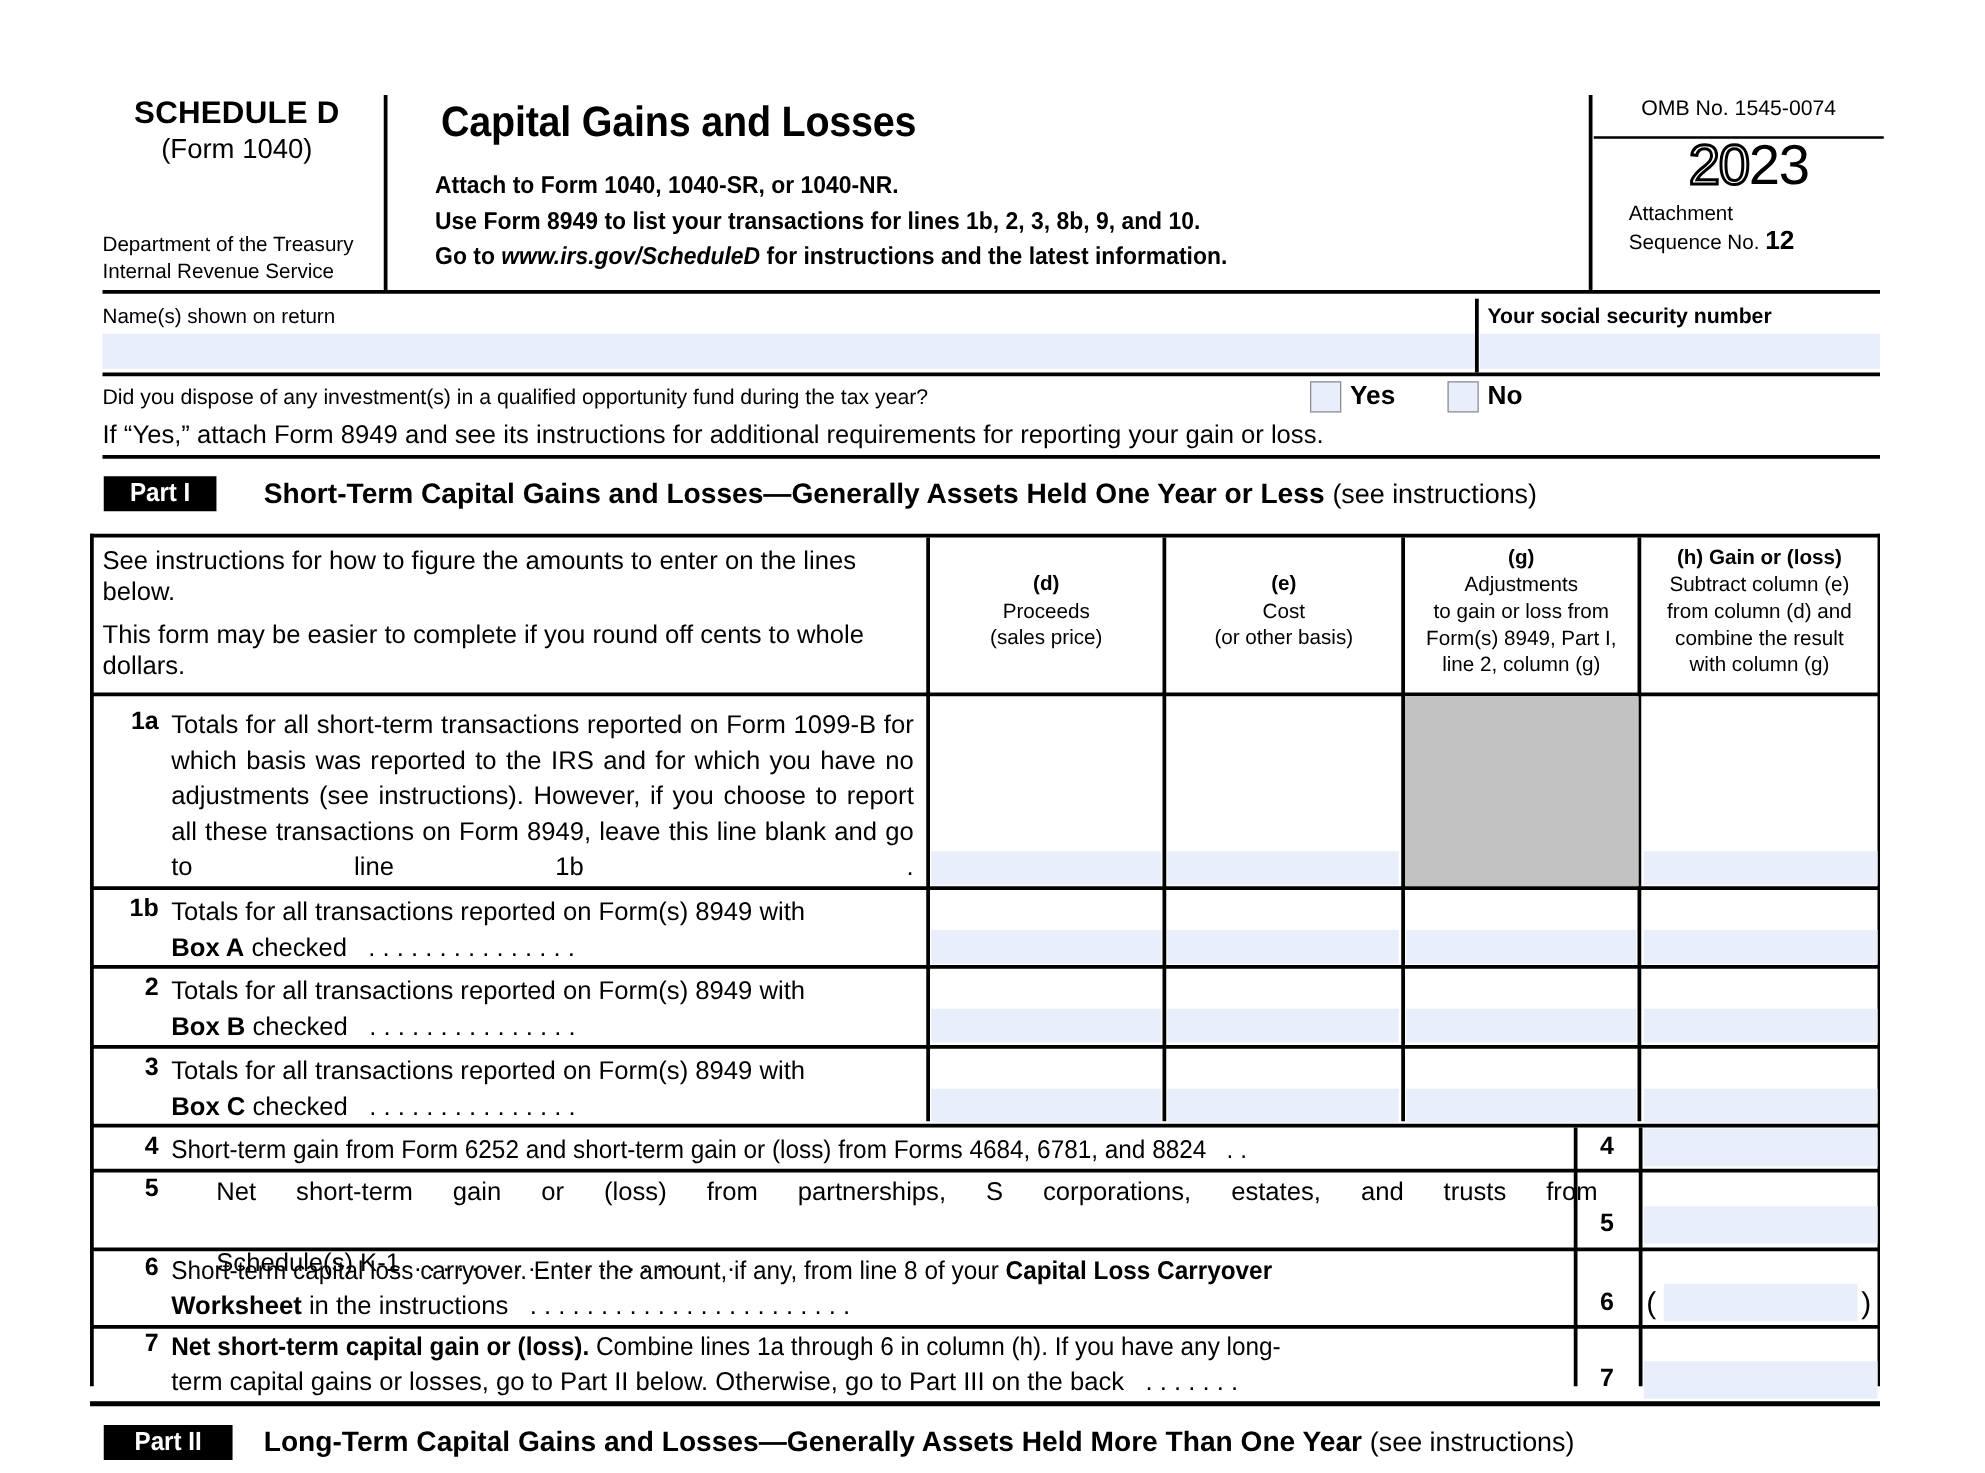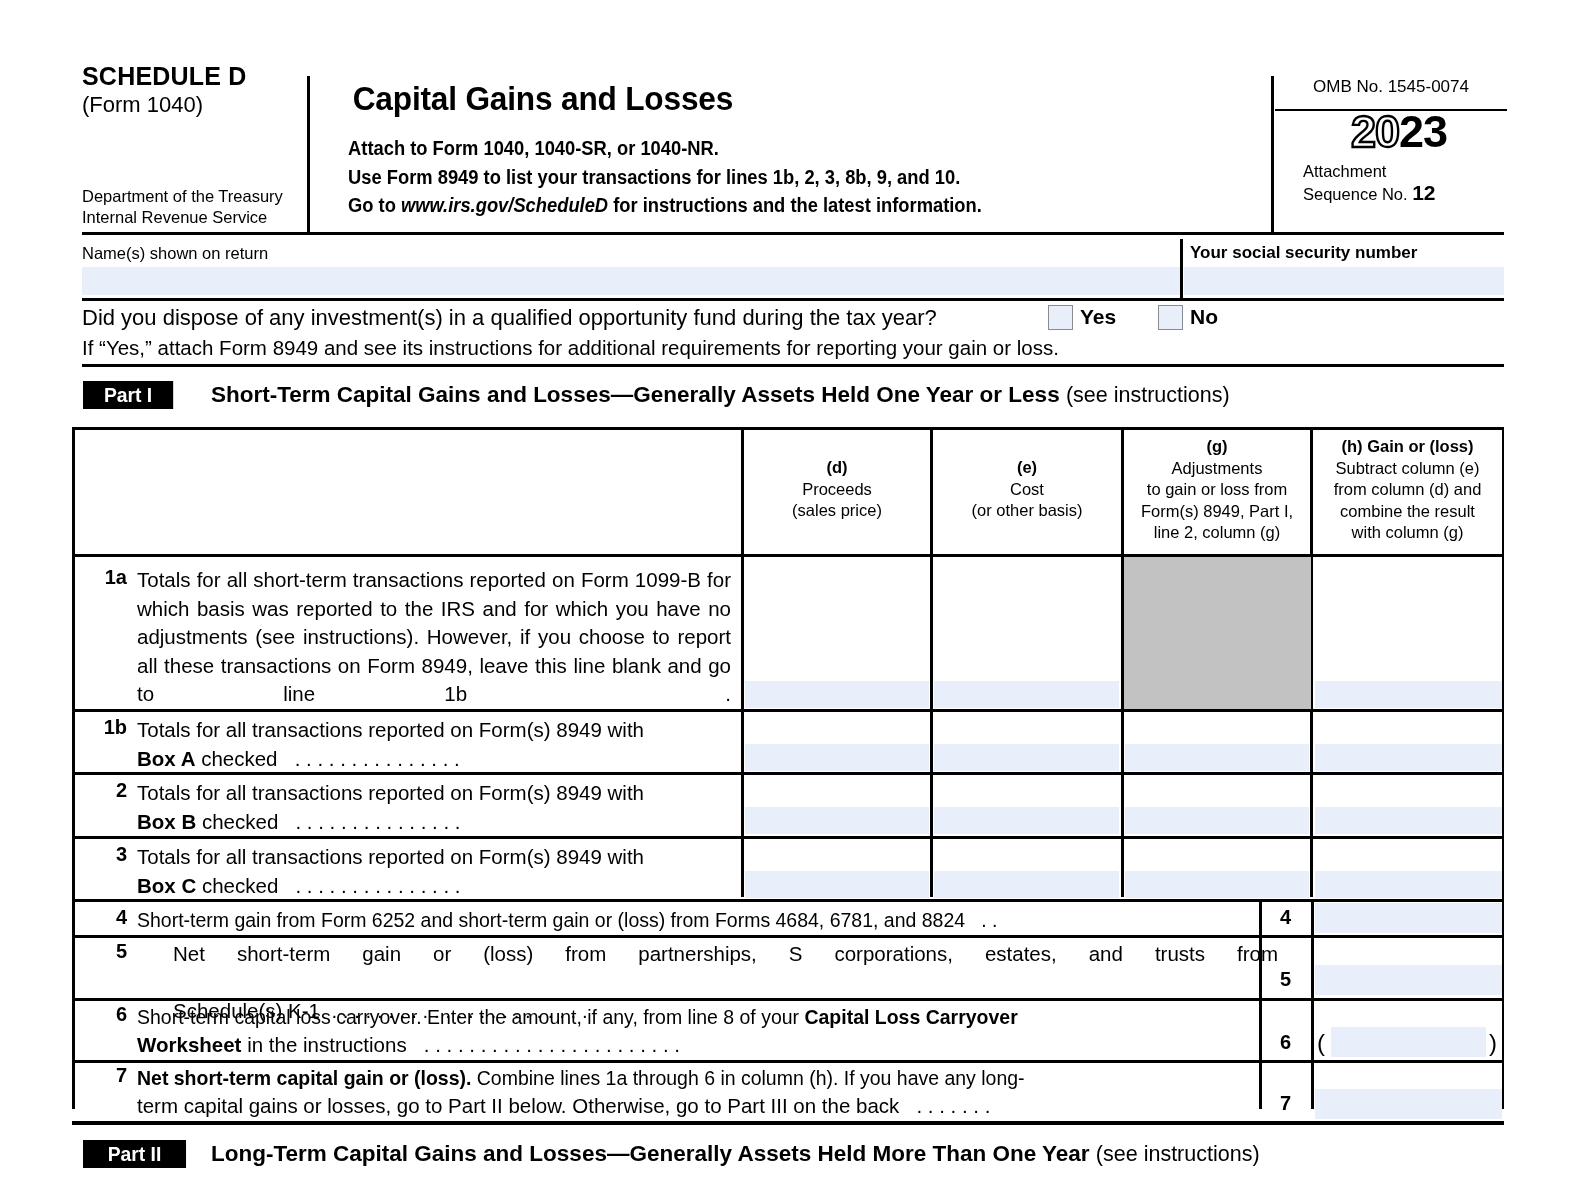--- a/index.html
+++ b/index.html
@@ -12,51 +12,51 @@
   }
   .page{position:relative;width:1588px;height:1178px;background:#fff;}
 
   
   .hr{position:absolute;background:#000;}
   .vr{position:absolute;background:#000;}
   .cellfill{position:absolute;background:#e9eefb;}
   .gray{position:absolute;background:#c2c2c2;}
 
   
-  .hdr-left{position:absolute;left:82px;top:62px;width:215px;}
+  .hdr-left{position:absolute;left:82px;top:76px;width:215px;text-align:center;}
   .sched-title{font-size:25px;font-weight:bold;letter-spacing:.2px;line-height:29px;}
   .sched-sub{font-size:22px;font-weight:normal;line-height:27px;}
   .dept{position:absolute;left:82px;top:186px;font-size:16.5px;line-height:21px;}
 
   .hdr-center{position:absolute;left:320px;top:78px;width:935px;text-align:left;}
   .main-title{
     font-size:34px;font-weight:bold;line-height:40px;
     transform:scaleX(.93);transform-origin:center;
     letter-spacing:-.2px;
   }
   .sub-line{
     font-size:19.5px;font-weight:bold;line-height:28.5px;
     transform:scaleX(.94);transform-origin:center;
   }
   .sub-line i{font-style:italic;}
 
   .hdr-right{position:absolute;left:1275px;top:76px;width:232px;text-align:center;}
   .omb{font-size:17px;line-height:22px;padding-bottom:5px;}
   .yearbox{padding-top:4px;}
-  .year{font-size:45px;font-weight:bold;line-height:50px;letter-spacing:-1px;margin-left:16px;}
+  .year{font-size:45px;font-weight:normal;line-height:50px;letter-spacing:-1px;margin-left:16px;}
   .year .hollow{color:#fff;-webkit-text-stroke:2.4px #000;}
   .attach{font-size:16.5px;line-height:21px;text-align:left;padding-left:28px;padding-top:4px;}
   .attach b{font-size:21px;}
 
   
   .lbl-small{font-size:16.5px;line-height:20px;}
   .lbl-bold{font-size:17px;font-weight:bold;line-height:20px;}
 
   
-  .qof{position:absolute;left:82px;top:303px;font-size:22px;line-height:30px;}
+  .qof{position:absolute;left:82px;top:303px;font-size:17px;line-height:30px;}
   .qof2{position:absolute;left:82px;top:333px;font-size:20.5px;line-height:30px;}
   .cbox{position:absolute;width:25px;height:25px;border:1.6px solid #8a8a92;background:#e9eefb;box-sizing:border-box;}
   .cblabel{position:absolute;font-size:21px;font-weight:bold;}
 
   
   .partbadge{position:absolute;background:#000;color:#fff;font-weight:bold;
     font-size:21px;text-align:center;line-height:28px;transform:scaleX(.92);transform-origin:left center;}
   .parttitle{position:absolute;font-size:22.5px;font-weight:bold;line-height:28px;white-space:nowrap;}
   .parttitle .norm{font-weight:normal;font-size:21.5px;}
 
@@ -136,20 +136,25 @@
   <div class="hr" style="left:72px;top:427px;width:1432px;height:3px;"></div>
 
   <div class="vr" style="left:72px;top:427px;width:2.5px;height:682px;"></div>
   <div class="vr" style="left:1501.5px;top:427px;width:2.5px;height:682px;"></div>
 
   <div class="vr" style="left:741px;top:430px;width:2.5px;height:467px;"></div>
   <div class="vr" style="left:930px;top:430px;width:2.5px;height:467px;"></div>
   <div class="vr" style="left:1121px;top:430px;width:2.5px;height:467px;"></div>
   <div class="vr" style="left:1310px;top:430px;width:2.5px;height:467px;"></div>
 
+  <div class="instr" style="left:82px;top:436px;width:650px;">
+    <div>See instructions for how to figure the amounts to enter on the lines below.</div>
+    <div style="height:9px"></div>
+    <div>This form may be easier to complete if you round off cents to whole dollars.</div>
+  </div>
 
   <div class="colhead" style="left:746px;top:457px;width:182px;">
     <b>(d)</b>
     <div>Proceeds</div>
     <div>(sales price)</div>
   </div>
   <div class="colhead" style="left:936px;top:457px;width:182px;">
     <b>(e)</b>
     <div>Cost</div>
     <div>(or other basis)</div>

